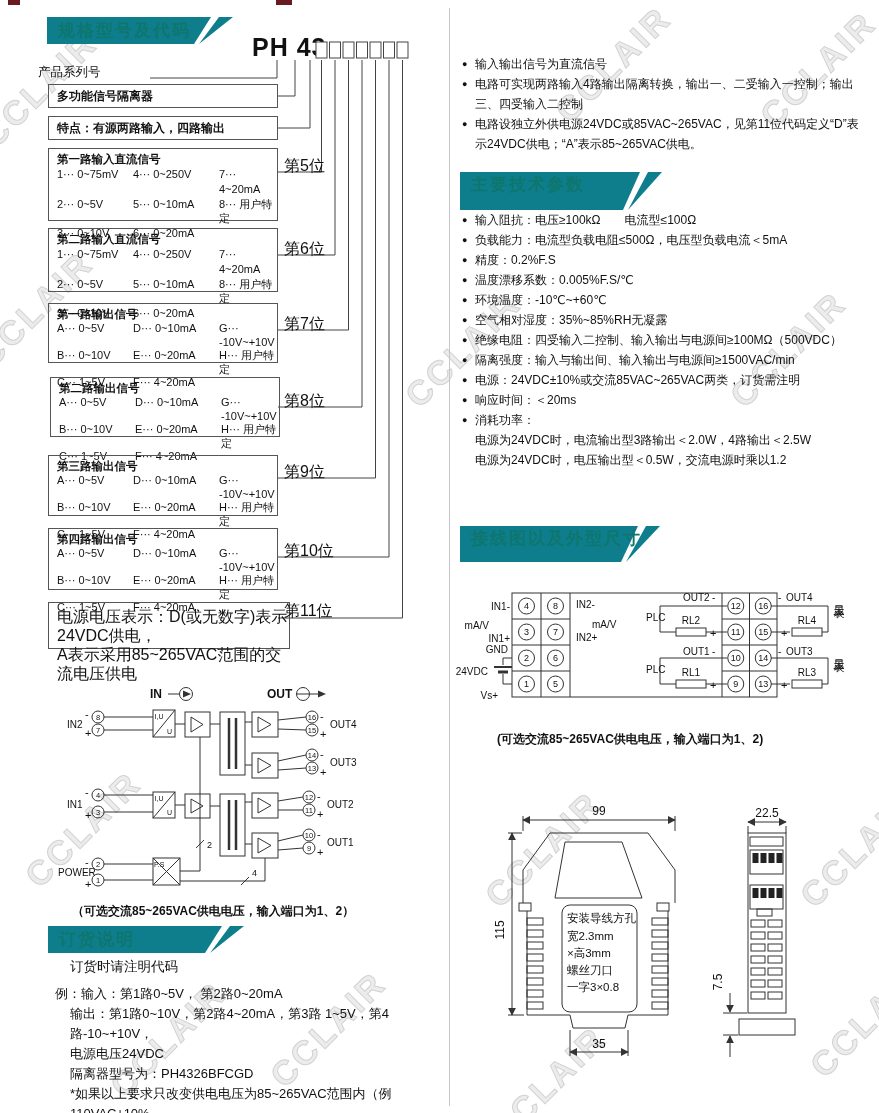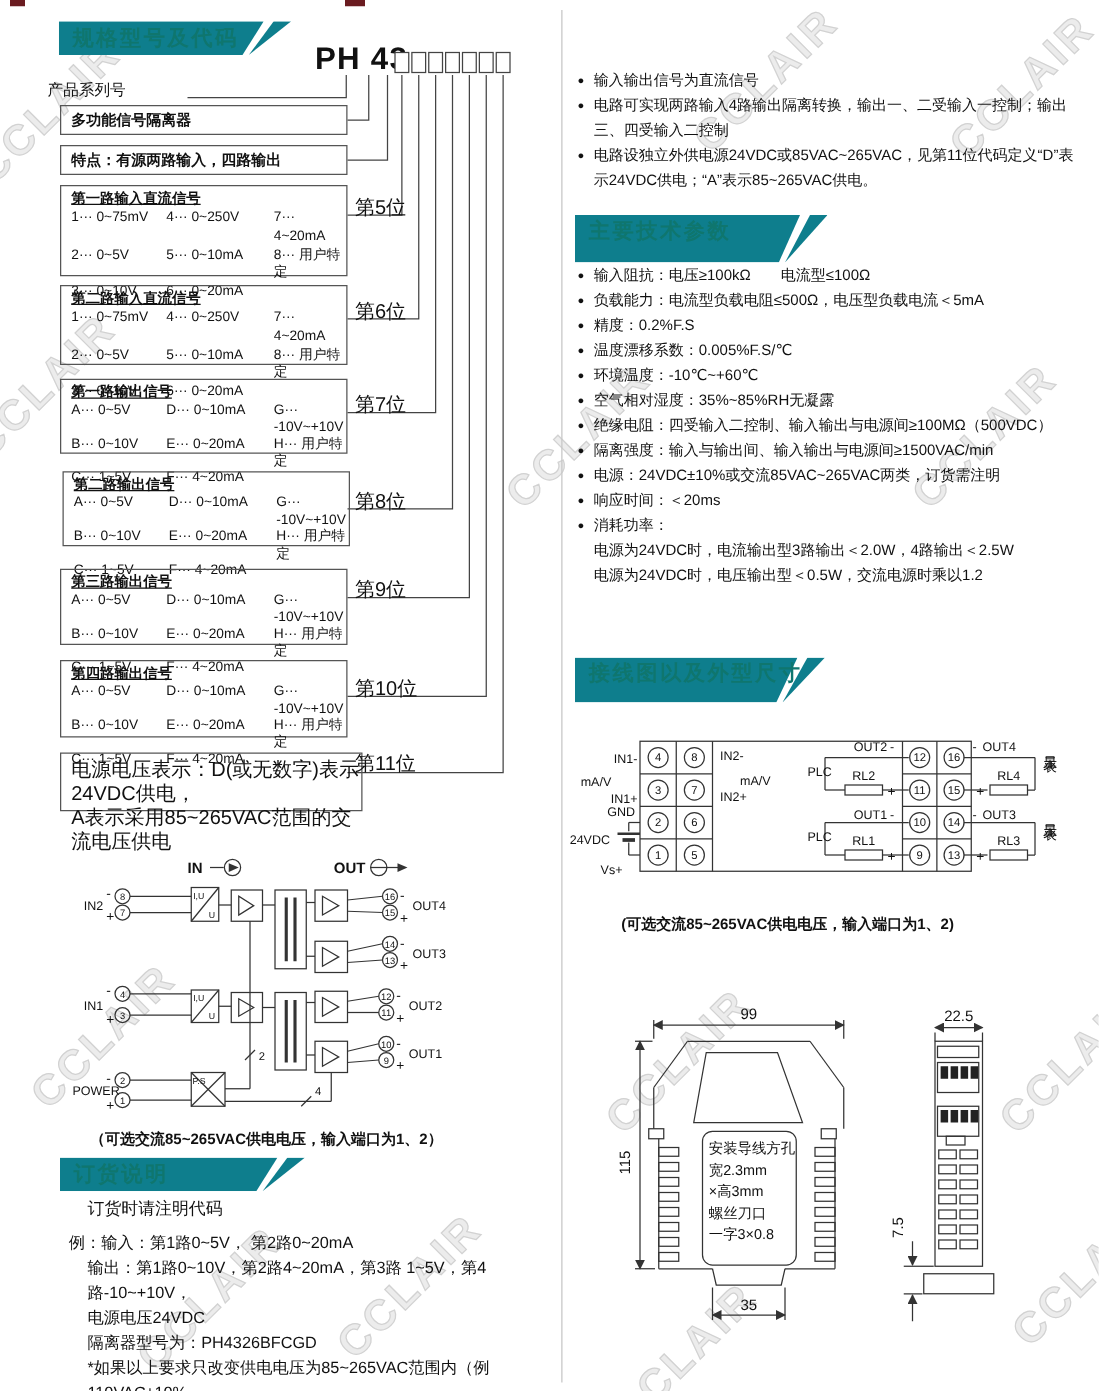--- a/index.html
+++ b/index.html
@@ -15,21 +15,21 @@
   .banner .tip{position:absolute;inset:0;background:#0e7e8d;
       clip-path:polygon(calc(100% - 14px) 0,100% 0,calc(100% - 34px) 100%);}
   .banner .txt{position:relative;color:#0f766e;font-weight:bold;font-size:17px;line-height:27px;
       padding-left:11px;letter-spacing:2px;}
   .topmark{position:absolute;background:#6a1b20;z-index:2;}
   .divider{position:absolute;left:449px;top:8px;width:1px;height:1098px;background:#c6c6c6;}
   .abs{position:absolute;z-index:2;}
   .lbl{font-size:12.5px;}
   .obox{position:absolute;border:1px solid #555;background:transparent;z-index:2;
         font-size:11.5px;line-height:15px;padding:2px 0 0 8px;box-sizing:border-box;}
-  .obox .t{font-weight:bold;line-height:16px;text-decoration:underline;}
+  .obox .t{font-weight:bold;line-height:16px;}
   .opt-grid{display:grid;grid-template-columns:76px 86px auto;line-height:14.8px;font-size:11px;}
   .posl{position:absolute;font-size:16px;z-index:2;}
   .bullets{position:absolute;z-index:2;font-size:12px;line-height:20px;width:408px;}
   .bullets .li{position:relative;padding-left:13px;}
   .bullets .li::before{content:"●";position:absolute;left:0;top:0;font-size:9px;}
   .bullets .cont{padding-left:13px;}
   .cap{position:absolute;z-index:2;font-size:12px;font-weight:bold;}
   .ord{position:absolute;z-index:2;font-size:13px;line-height:20px;}
   .ord .in{padding-left:15px;}
   .vtext{position:absolute;z-index:2;writing-mode:vertical-rl;font-size:11px;letter-spacing:1px;line-height:13px;}

